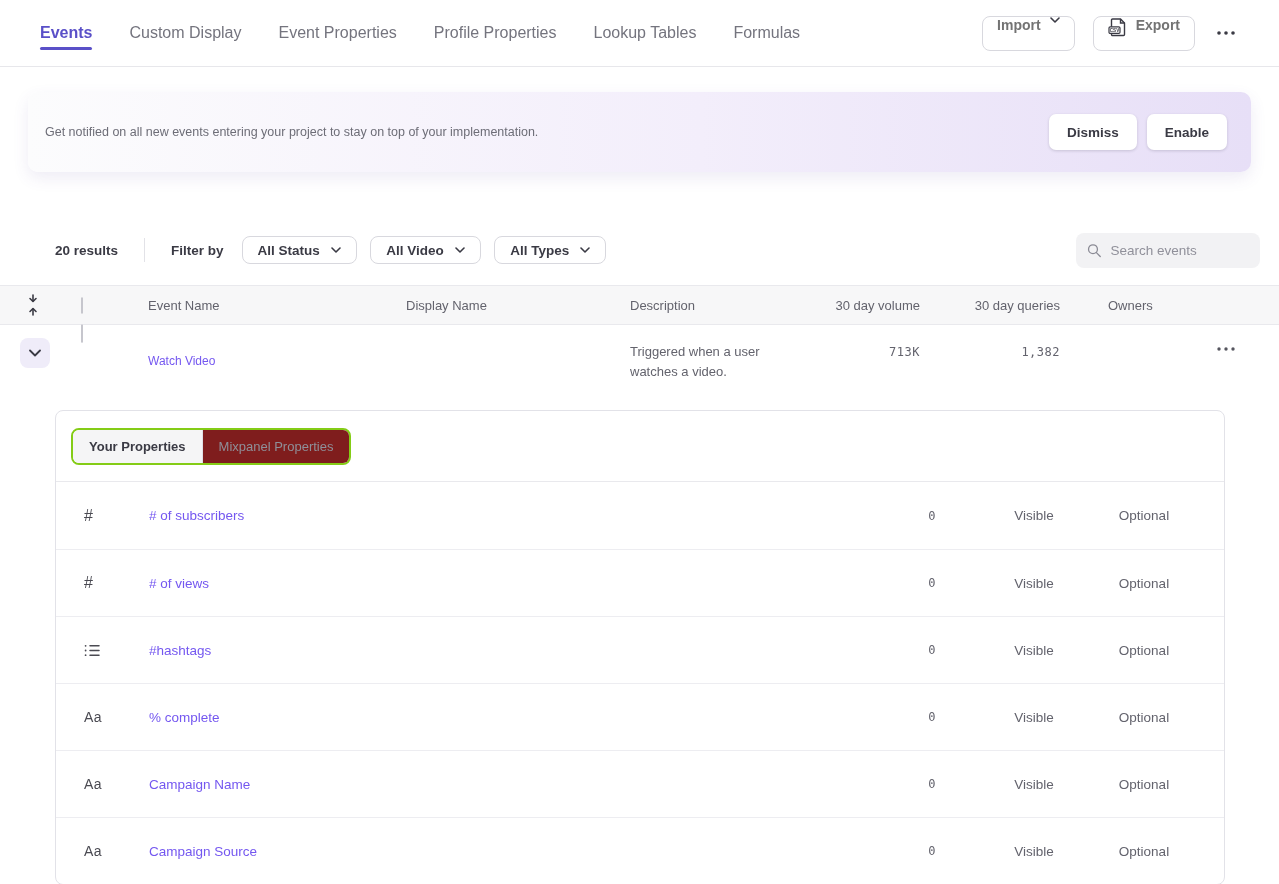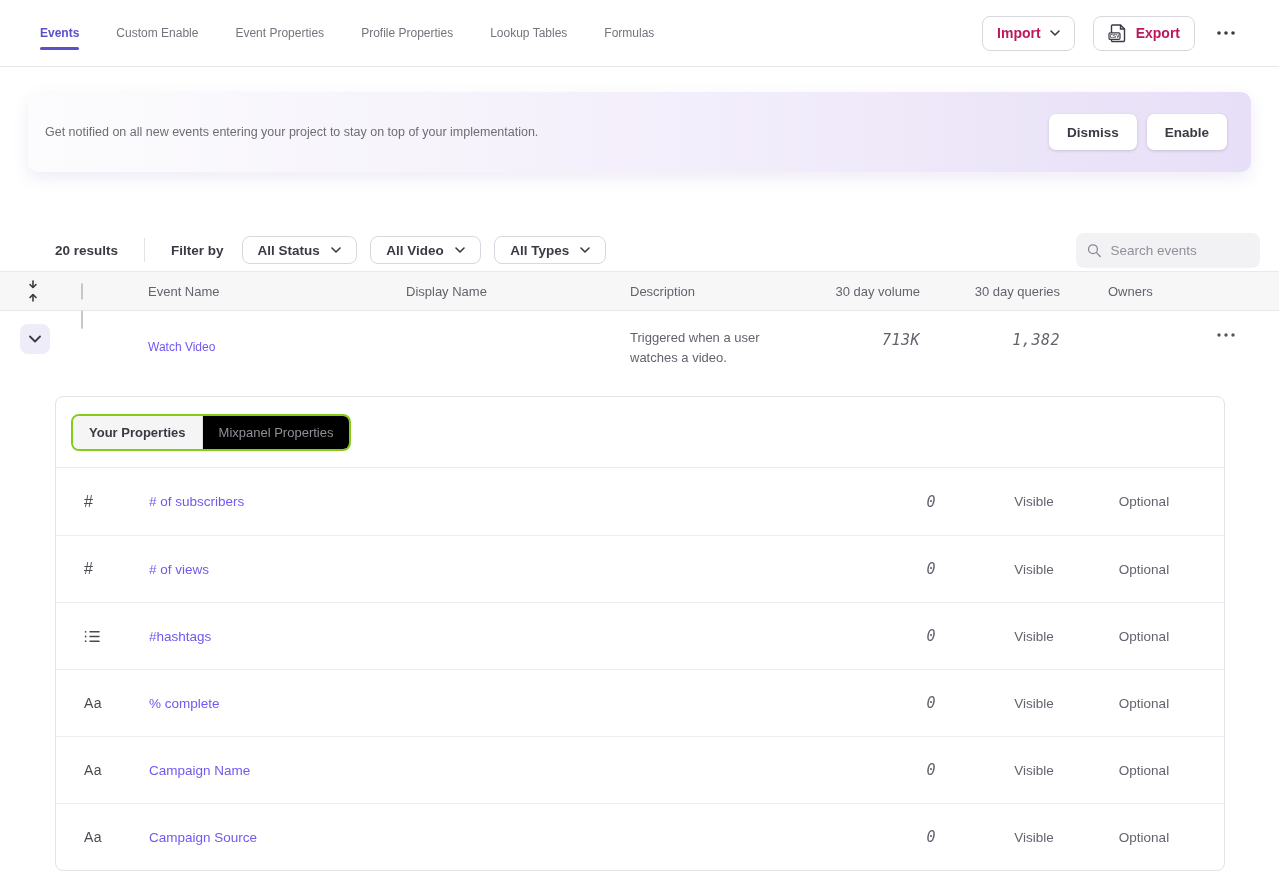--- a/index.html
+++ b/index.html
@@ -8,25 +8,25 @@
     overflow: hidden;
     background: #ffffff;
     font-family: "Liberation Sans", sans-serif;
     color: #3a3a44;
   }
   :root { --accent:#5a50c8; --link:#7457f0; --lavender:#e7dff7; }
 
   
   .topnav { height: 67px; display: flex; align-items: center; padding: 0 40px 0 40px; border-bottom: 1px solid #e7e7eb; background:#fff; }
   .tabs { display: flex; height: 100%; }
-  .tab { position: relative; display: flex; align-items: center; margin-right: 37px; cursor: pointer; font-size: 12px; color: #74747e; white-space: nowrap; }
+  .tab { position: relative; display: flex; align-items: center; margin-right: 37px; cursor: pointer; font-size: 16px; color: #74747e; white-space: nowrap; }
   .tab.active { color: var(--accent); font-weight: bold; }
   .tab.active::after { content: ""; position: absolute; left: 0; right: 0; bottom: 16px; height: 3px; border-radius: 2px; background: var(--accent); }
   .topnav-actions { margin-left: auto; display: flex; align-items: center; gap: 18px; }
-  .btn { display: inline-flex; align-items: center; gap: 9px; height: 35px; padding: 0 14px; background: #fff; border: 1px solid #d8d8de; border-radius: 8px; font-size: 14px; font-weight: bold; color: #be185d; font-family: inherit; cursor: pointer; }
+  .btn { display: inline-flex; gap: 9px; height: 35px; padding: 0 14px; background: #fff; border: 1px solid #d8d8de; border-radius: 8px; font-size: 14px; font-weight: bold; color: #737373; font-family: inherit; cursor: pointer; }
   .more-btn { border: none; background: none; padding: 5px 4px; cursor: pointer; display: flex; align-items: center; }
 
   
   .banner { margin: 25px 28px 0; height: 80px; border-radius: 10px; display: flex; align-items: center; padding: 0 24px 0 17px;
     background: linear-gradient(90deg, #fcfcfd 0%, #f3eefb 55%, var(--lavender) 100%);
     box-shadow: 0 6px 16px rgba(90,70,160,0.10); }
   .banner-title { font-size: 14px; font-weight: bold; color: #3a3a44; margin-bottom: 7px; }
   .banner-desc { font-size: 12.5px; color: #6d6d77; }
   .banner-actions { margin-left: auto; display: flex; gap: 10px; }
   .banner-btn { height: 36px; padding: 0 18px; border: none; border-radius: 7px; background: #fff; font-size: 13.5px; font-weight: bold; color: #3a3a44; box-shadow: 0 1px 3px rgba(40,40,60,0.18); cursor: pointer; font-family: inherit; }
@@ -36,41 +36,41 @@
   .results { font-size: 13.5px; font-weight: bold; }
   .vdivider { width: 1px; height: 24px; background: #e2e2e7; margin: 0 26px; }
   .filter-by { font-size: 13.5px; font-weight: bold; margin-right: 18px; }
   .chip { display: inline-flex; align-items: center; gap: 11px; height: 28px; padding: 0 15px; border: 1px solid #d8d8de; border-radius: 8px; background: #fff; font-size: 13.5px; font-weight: bold; color: #3a3a44; margin-right: 9px; cursor: pointer; font-family: inherit; }
   .search-box { margin-left: auto; display: flex; align-items: center; width: 184px; height: 35px; background: #f2f2f4; border-radius: 8px; padding: 0 11px; gap: 9px; }
   .search-box input { border: none; background: transparent; outline: none; font-size: 13.5px; font-family: inherit; color: #8b5cf6; width: 100%; }
   .search-box input::placeholder { color: #90909a; }
 
   
   .grid { display: grid; grid-template-columns: 60px 88px 258px 224px 188px 102px 140px 130px 1fr; }
-  .table-header { margin-top: 3px; height: 40px; background: #f7f7f8; border-top: 1px solid #e9e9ed; border-bottom: 1px solid #e9e9ed; font-size: 13px; color: #63636d; align-items: center; }
+  .table-header { margin-top: 17px; height: 40px; background: #f7f7f8; border-top: 1px solid #e9e9ed; border-bottom: 1px solid #e9e9ed; font-size: 13px; color: #63636d; align-items: center; }
   .collapse-cell { padding-left: 26px; display: flex; align-items: center; }
   .checkbox { width: 18px; height: 18px; border: 1.5px solid #c6c6cd; border-radius: 5px; background: #fff; margin-left: 21px; cursor: pointer; }
   .th-volume, .th-queries { justify-self: end; }
   .th-owners { padding-left: 48px; }
 
   .event-row { height: 76px; align-items: start; background: #fff; }
   .expand-btn { width: 30px; height: 30px; margin: 13px 0 0 20px; border: none; border-radius: 8px; background: #efecf9; display: flex; align-items: center; justify-content: center; cursor: pointer; }
   .event-row .checkbox { margin-top: 15px; }
   .event-link { margin-top: 29px; color: var(--link); font-size: 12px; cursor: pointer; justify-self: start; }
   .event-desc { margin-top: 17px; width: 152px; font-size: 13px; line-height: 20px; color: #63636d; }
-  .mono { font-family: "DejaVu Sans Mono", monospace; font-size: 15px; color: #63636d; letter-spacing: 0.5px; font-style: italic; }
+  .mono { font-family: "DejaVu Sans Mono", monospace; font-size: 12px; color: #63636d; letter-spacing: 0.5px; }
   .cell-volume { justify-self: end; margin-top: 20px; }
   .cell-queries { justify-self: end; margin-top: 20px; }
   .row-menu { grid-column: 9; justify-self: end; margin: 16px 38px 0 0; background: none; border: none; cursor: pointer; padding: 6px; display: flex; }
 
   
   .props-panel { margin: 9px 54px 0 55px; border: 1px solid #e2e2e8; border-radius: 8px; background: #fff; }
   .panel-tabs-row { padding: 17px 15px 16px; border-bottom: 1px solid #e9e9ed; }
   .segmented { display: inline-flex; border: 2px solid #84cc16; border-radius: 8px; overflow: hidden; }
-  .seg-tab { padding: 0 16px; line-height: 33px; font-size: 13px; color: #8f8f98; background: #000000; cursor: pointer; white-space: nowrap; }
+  .seg-tab { padding: 0 16px; line-height: 33px; font-size: 13px; color: #8f8f98; background: #7f1d1d; cursor: pointer; white-space: nowrap; }
   .seg-tab.active { background: #f5f5f6; color: #3a3a44; font-weight: bold; border-right: 1px solid #e0e0e5; }
 
   .prop-row { display: grid; grid-template-columns: 60px 1fr 110px 120px 100px 30px; height: 67px; align-items: center; }
   .prop-row + .prop-row { border-top: 1px solid #ededf1; }
   .prop-icon-cell { padding-left: 28px; color: #4a4a52; display: flex; align-items: center; }
   .glyph-number { font-size: 16px; color: #4a4a52; }
   .glyph-text { font-size: 14px; color: #4a4a52; letter-spacing: 0.5px; }
   .prop-name { padding-left: 33px; font-size: 13.5px; color: var(--link); cursor: pointer; justify-self: start; }
   .prop-count { justify-self: end; padding-right: 38px; }
   .prop-vis, .prop-req { justify-self: center; font-size: 13.5px; color: #63636d; cursor: pointer; }
@@ -79,21 +79,21 @@
 <body>
 
 <header class="topnav">
   <nav class="tabs">
 
       <div class="tab active">
         <span class="tab-label">Events</span>
       </div>
 
       <div class="tab">
-        <span class="tab-label">Custom Enable</span>
+        <span class="tab-label">Custom Display</span>
       </div>
 
       <div class="tab">
         <span class="tab-label">Event Properties</span>
       </div>
 
       <div class="tab">
         <span class="tab-label">Profile Properties</span>
       </div>
 

